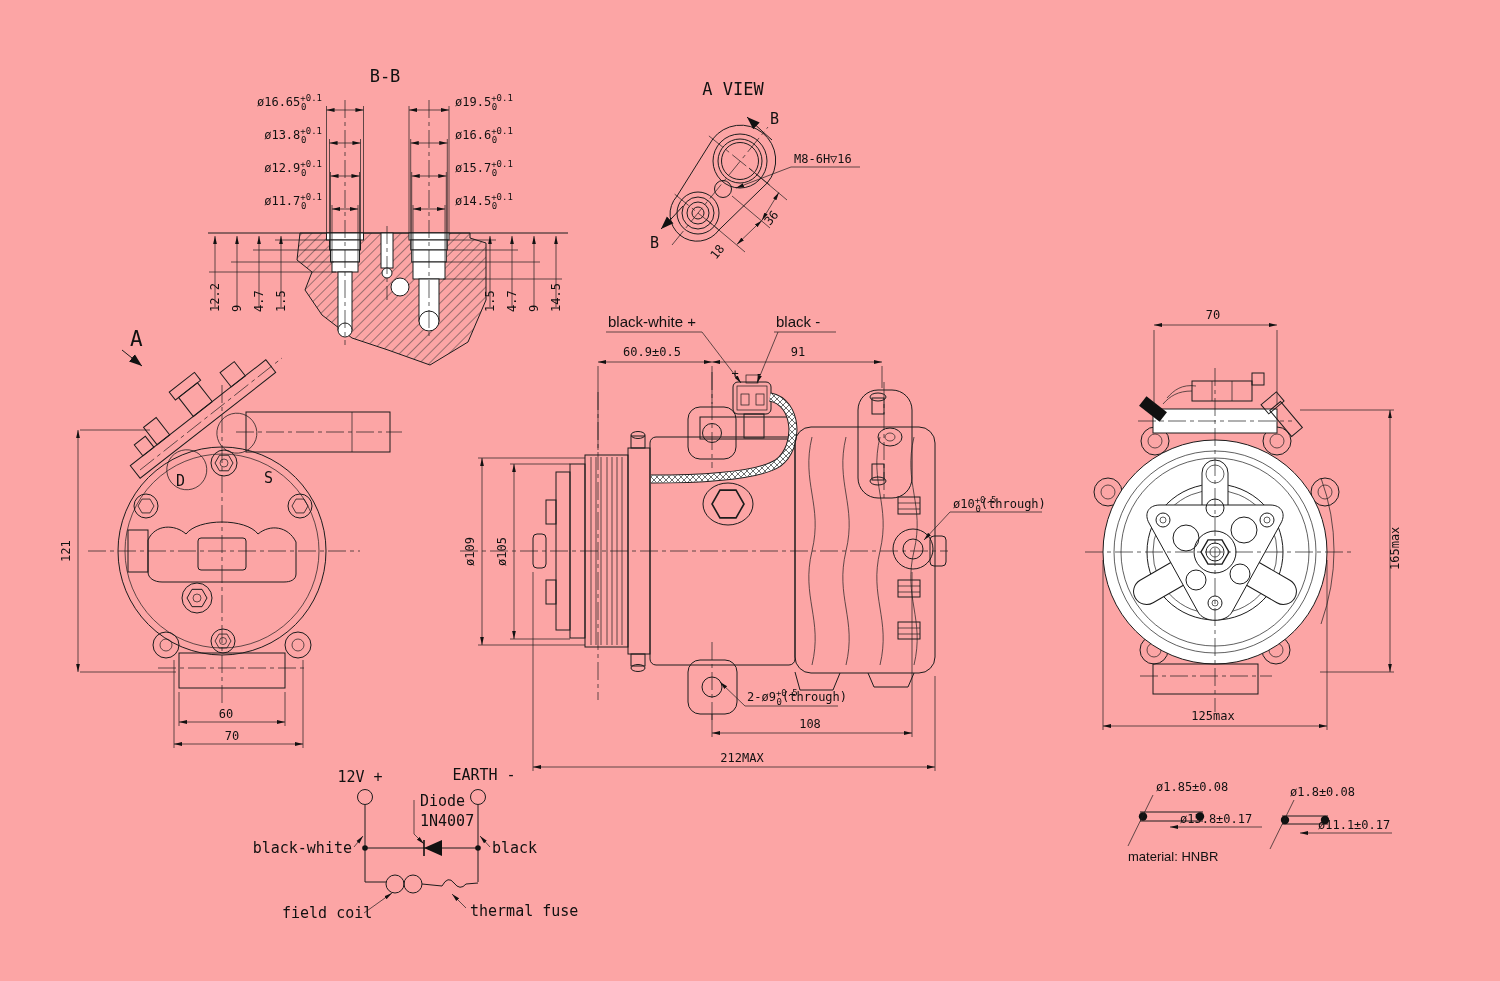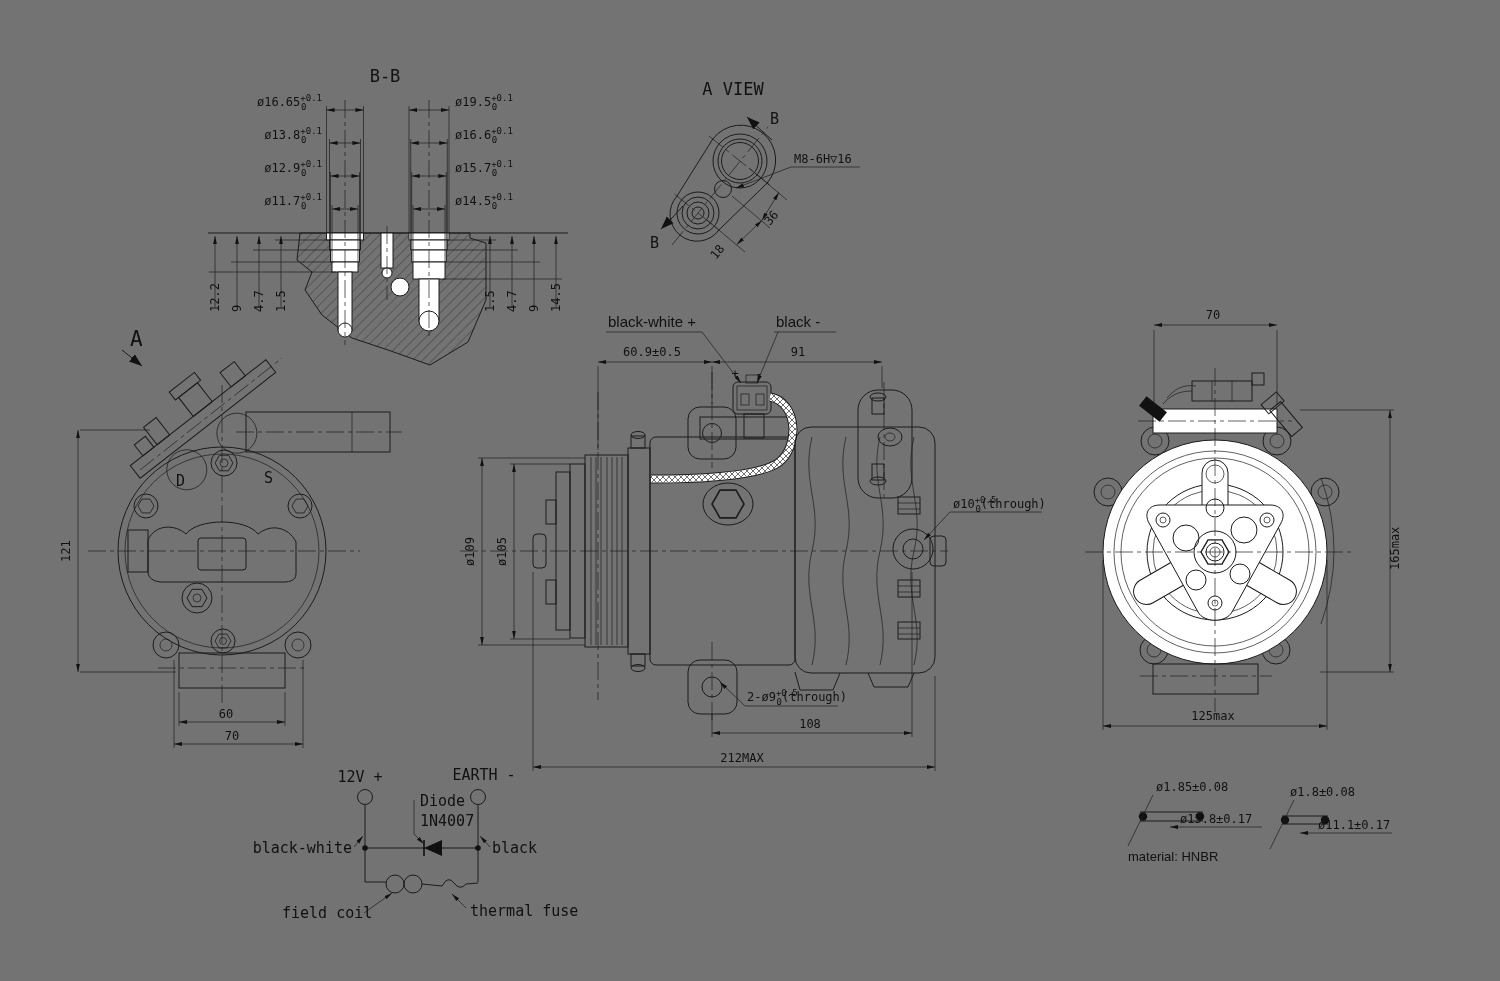--- a/index.html
+++ b/index.html
@@ -1,16 +1,16 @@
 <!DOCTYPE html>
 <html><head>
 <meta charset="utf-8">
 <style>
   html,body{margin:0;padding:0;background:#ffffff;}
-  .page{width:1500px;height:981px;background:#737373;position:relative;font-family:"DejaVu Sans Mono",monospace;}
+  .page{width:1500px;height:981px;background:#fca5a5;position:relative;font-family:"DejaVu Sans Mono",monospace;}
   svg{display:block;}
   .ln{fill:none;stroke:#1c1c1c;stroke-width:1;}
   .lt{fill:none;stroke:#1c1c1c;stroke-width:.7;}
   .cl{fill:none;stroke:#1c1c1c;stroke-width:.7;stroke-dasharray:18 4 4 4;}
   .wh{fill:#ffffff;stroke:#1c1c1c;stroke-width:1;}
   .hat{fill:url(#h);stroke:#1c1c1c;stroke-width:1;}
   .blk{fill:#111111;stroke:none;}
   text{fill:#111111;}
   .dim{font:12px "DejaVu Sans Mono",monospace;}
   .tol{font-size:9px;}

